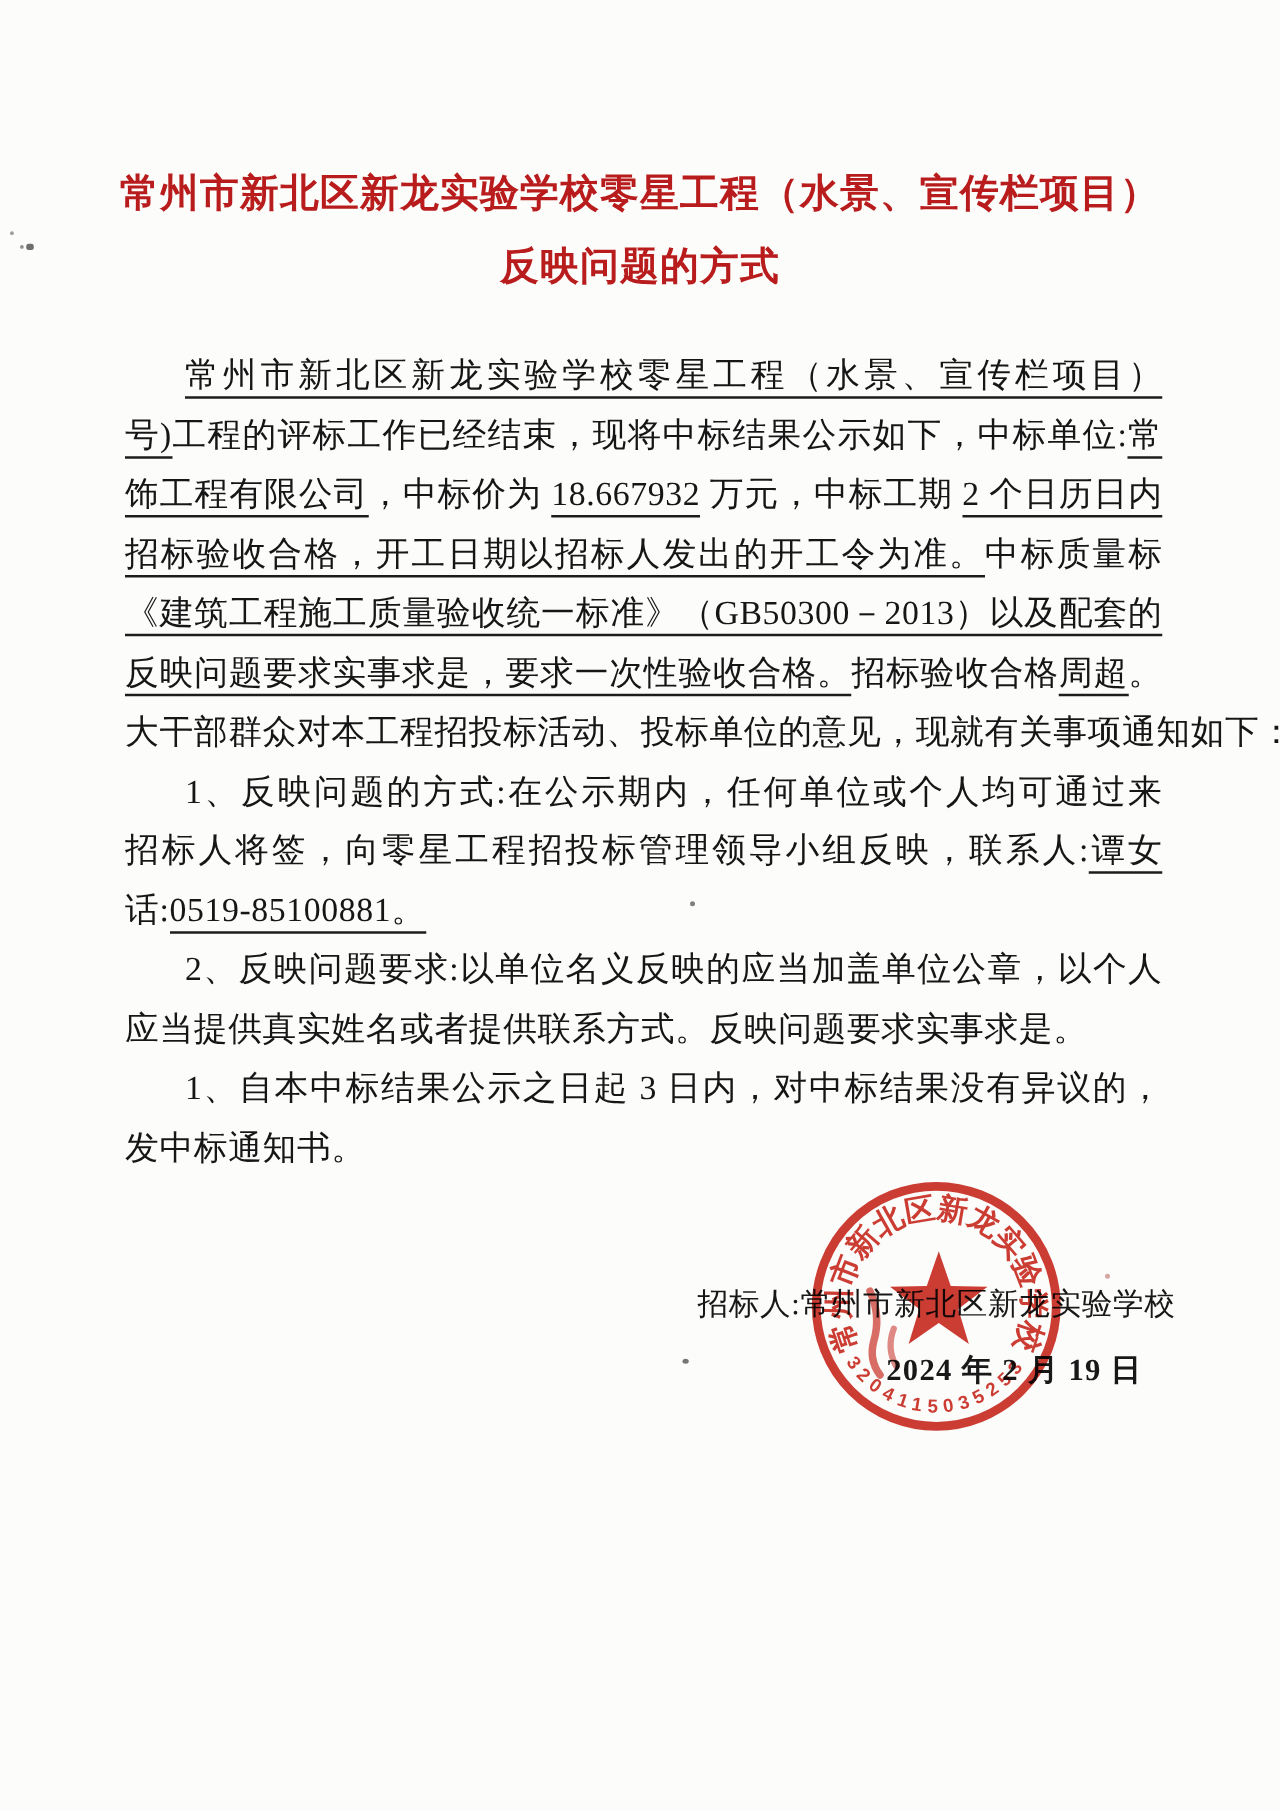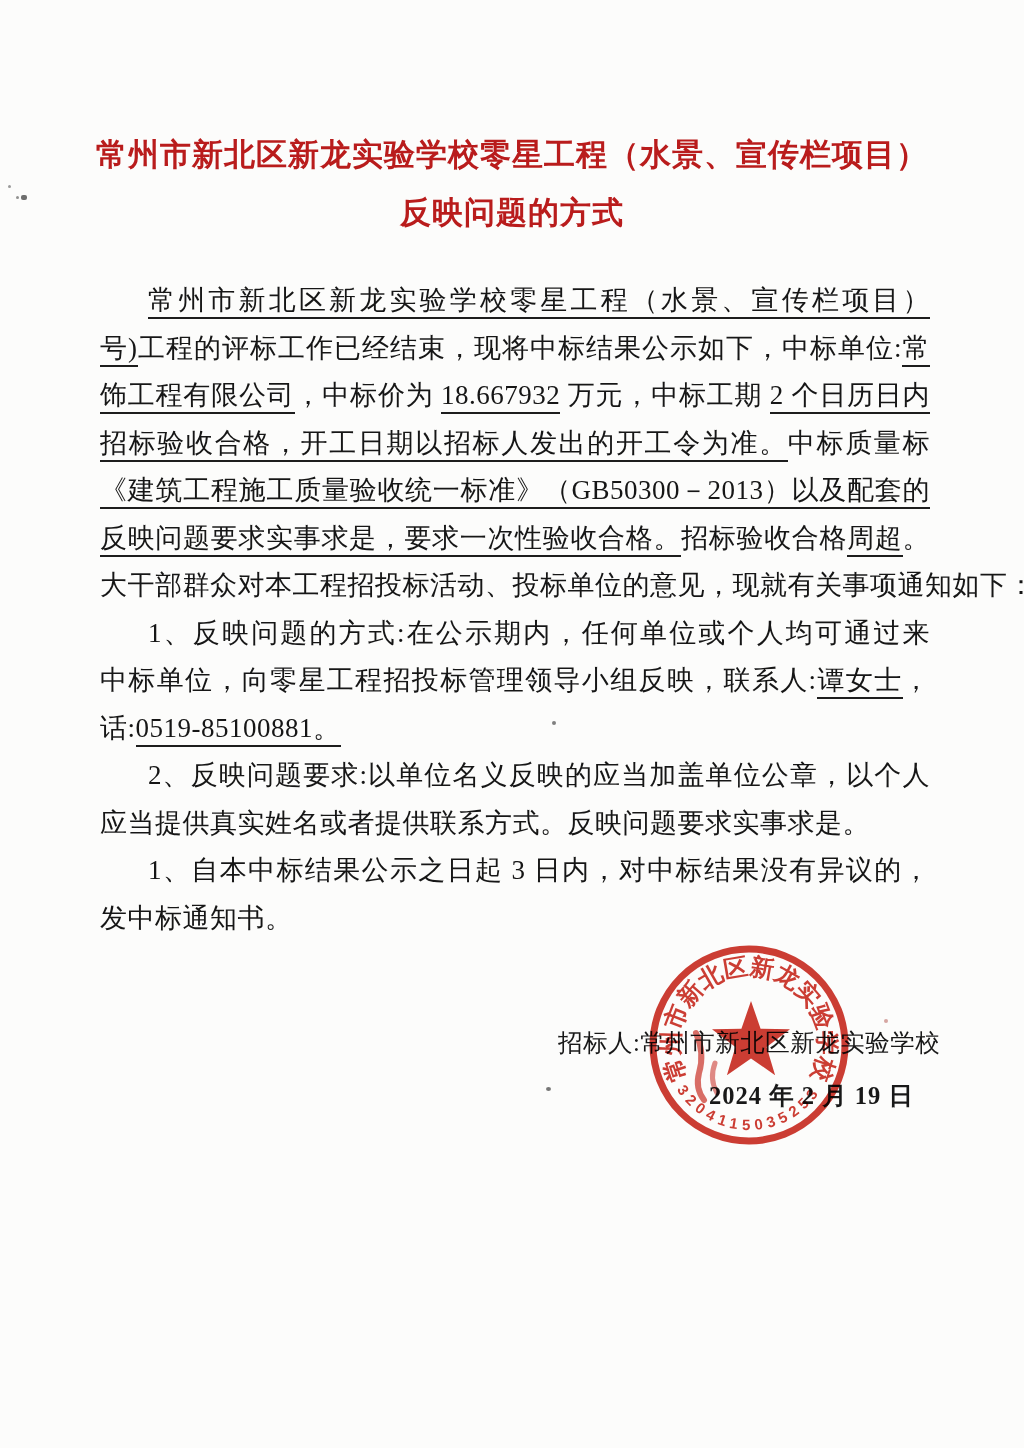--- a/index.html
+++ b/index.html
@@ -74,21 +74,21 @@
 
   <div class="doc-body">
       <div class="line fill indent"><span class="seg u">常州市新北区新龙实验学校零星工程（水景、宣传栏项目）(ZJZG2024011</span></div>
       <div class="line fill"><span class="seg u">号)</span><span class="seg">工程的评标工作已经结束，现将中标结果公示如下，中标单位:</span><span class="seg u">常州市大恒装</span></div>
       <div class="line fill"><span class="seg u">饰工程有限公司</span><span class="seg">，中标价为 </span><span class="seg u">18.667932</span><span class="seg"> 万元，中标工期 </span><span class="seg u">2 个日历日内完工并经</span></div>
       <div class="line fill"><span class="seg u">招标验收合格，开工日期以招标人发出的开工令为准。</span><span class="seg">中标质量标准:</span><span class="seg u">招标人将签</span></div>
       <div class="line fill"><span class="seg u">《建筑工程施工质量验收统一标准》（GB50300－2013）以及配套的相关工程质</span></div>
       <div class="line fill"><span class="seg u">反映问题要求实事求是，要求一次性验收合格。</span><span class="seg">招标验收合格</span><span class="seg u">周超</span><span class="seg">。为征求广</span></div>
       <div class="line"><span class="seg">大干部群众对本工程招投标活动、投标单位的意见，现就有关事项通知如下：</span></div>
       <div class="line fill indent"><span class="seg">1、反映问题的方式:在公示期内，任何单位或个人均可通过来信、来电、来</span></div>
-      <div class="line fill"><span class="seg">中标单位，向零星工程招投标管理领导小组反映，联系人:</span><span class="seg u">谭女士</span><span class="seg">，联系电</span></div>
+      <div class="line fill"><span class="seg">招标人将签，向零星工程招投标管理领导小组反映，联系人:</span><span class="seg u">谭女士</span><span class="seg">，联系电</span></div>
       <div class="line"><span class="seg">话:</span><span class="seg u">0519-85100881。</span></div>
       <div class="line fill indent"><span class="seg">2、反映问题要求:以单位名义反映的应当加盖单位公章，以个人名义反映的，</span></div>
       <div class="line"><span class="seg">应当提供真实姓名或者提供联系方式。反映问题要求实事求是。</span></div>
       <div class="line fill indent"><span class="seg">1、自本中标结果公示之日起 3 日内，对中标结果没有异议的，招标人将签</span></div>
       <div class="line"><span class="seg">发中标通知书。</span></div>
     </div>
 
   <div class="sig-line sig-tenderer">招标人:常州市新北区新龙实验学校</div>
   <div class="sig-line sig-date">2024 年 2 月 19 日</div>
 

